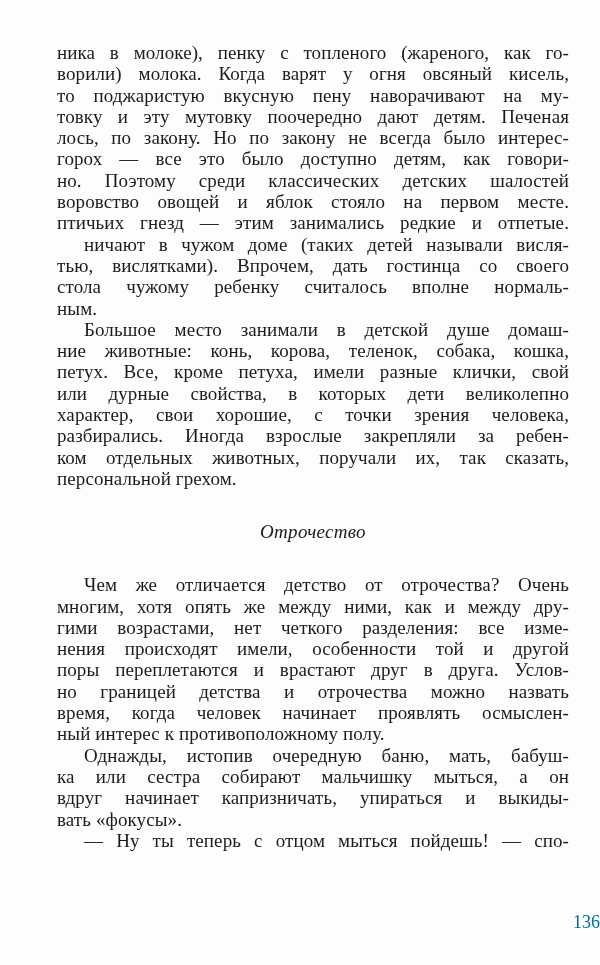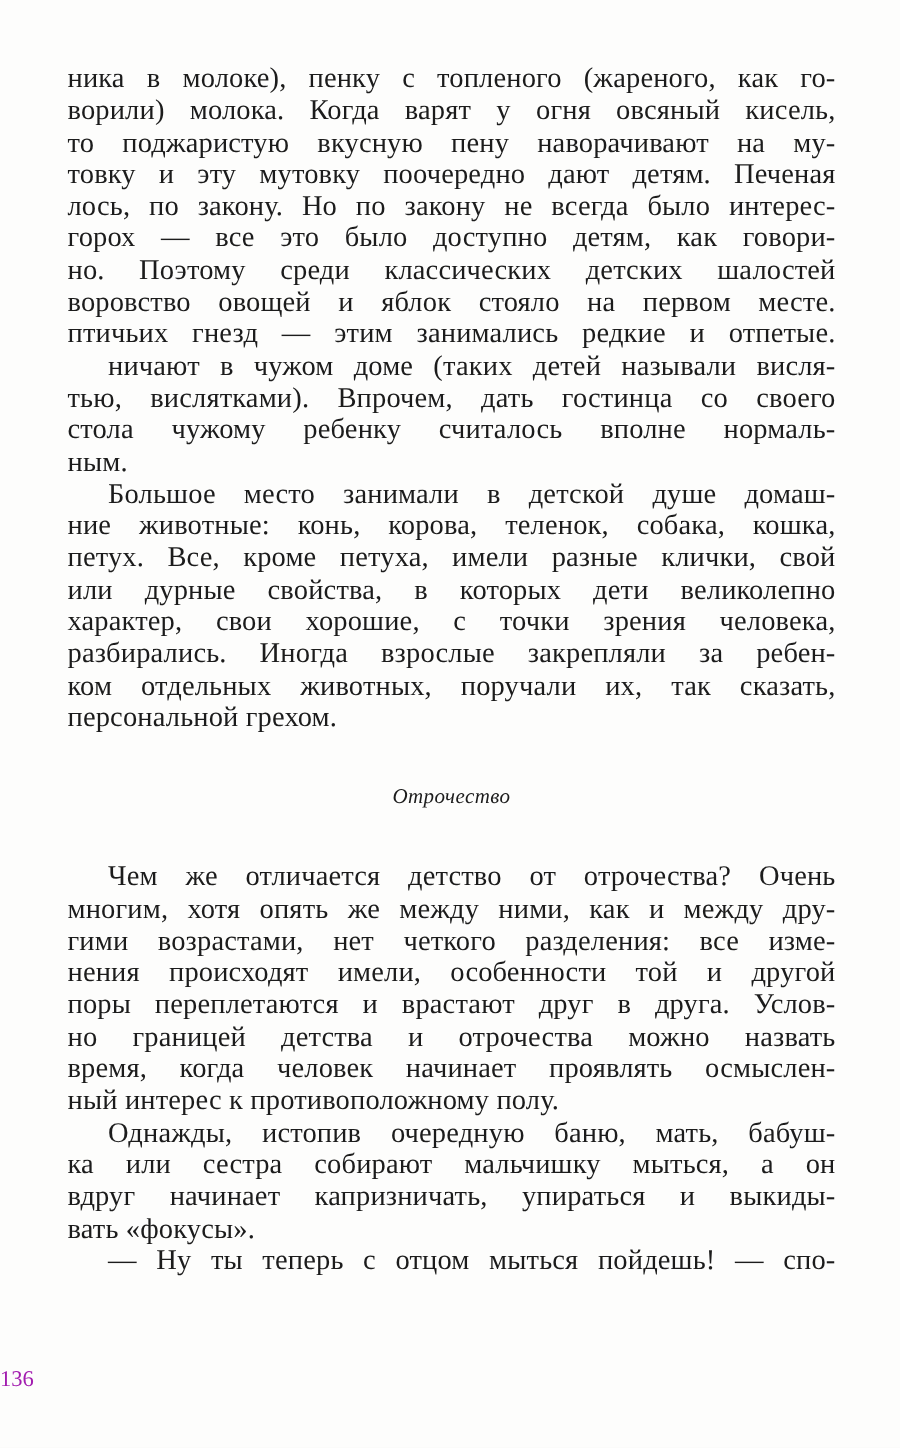--- a/index.html
+++ b/index.html
@@ -10,21 +10,21 @@
   }
   .book-page {
     position: relative;
     width: 600px; height: 965px;
     background: #fdfdfc;
     color: #1c1c1c;
     overflow: hidden;
   }
   .text-block {
     position: absolute;
-    left: 45px; top: 42px;
+    left: 57px; top: 42px;
     width: 512px;
   }
   .para { margin: 0; }
   .line {
     height: 21.3px;
     line-height: 21.3px;
     font-size: 19px;
     text-align: justify;
     text-align-last: justify;
     white-space: normal;
@@ -35,30 +35,30 @@
   }
   .para.indent .line:first-child {
     text-indent: 27px;
   }
   .heading {
     height: 85px;
     display: flex;
     align-items: center;
     justify-content: center;
     font-style: italic;
-    font-size: 14px;
+    font-size: 19px;
     letter-spacing: 0.3px;
   }
   .page-number {
     position: absolute;
     top: 912px; left: 0;
     width: 600px;
-    text-align: left;
-    font-size: 15px;
-    color: #a21caf;
+    text-align: right;
+    font-size: 18px;
+    color: #0369a1;
   }
 </style>
 </head>
 <body>
 
 <div class="book-page">
   <div class="text-block">
       <div class="para">
         <div class="line">ника в молоке), пенку с топленого (жареного, как го-</div>
         <div class="line">ворили) молока. Когда варят у огня овсяный кисель,</div>

